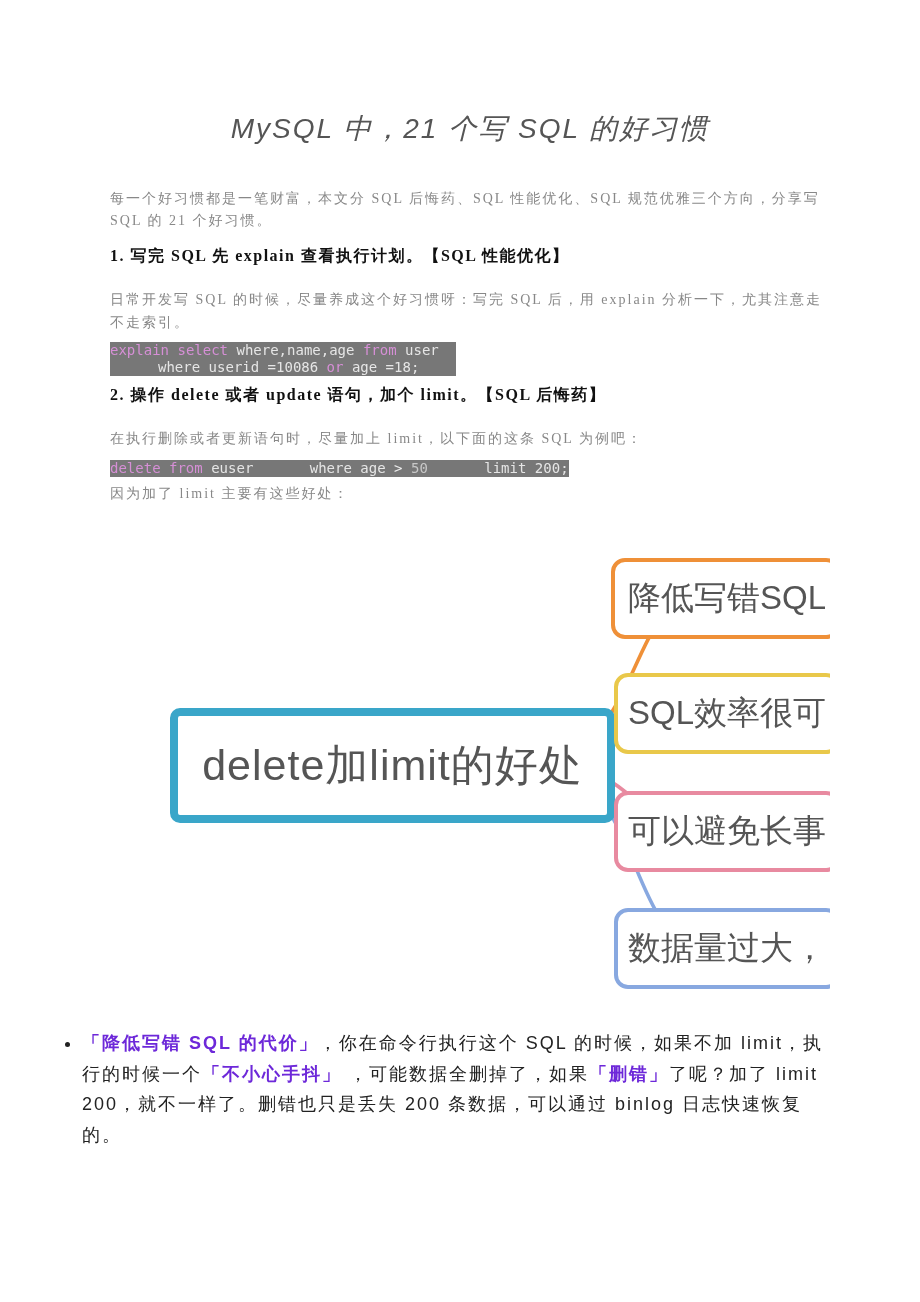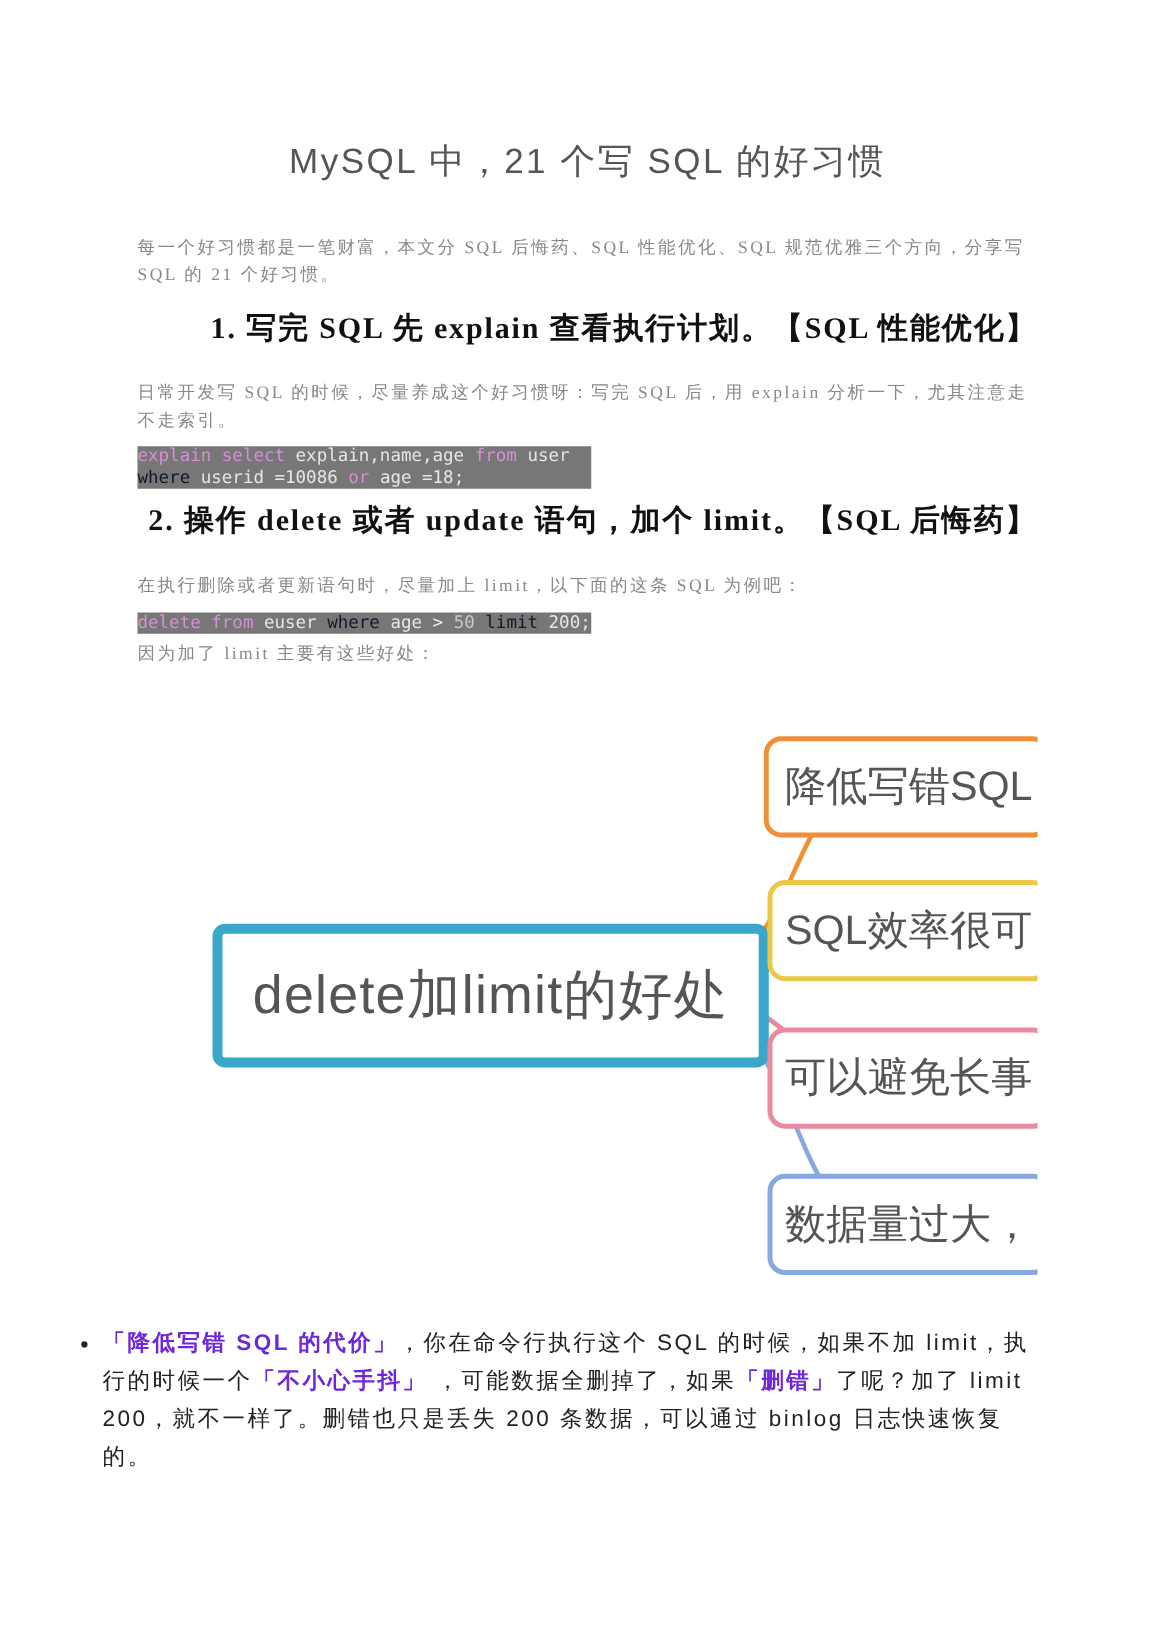--- a/index.html
+++ b/index.html
@@ -16,52 +16,52 @@
     box-sizing: border-box;
     width: 920px;
   }
   h1.title {
     text-align: center;
     font-size: 28px;
     font-weight: 500;
     color: #555;
     margin: 0 0 40px 0;
     letter-spacing: 2px;
+    font-style: italic;
   }
   p.body {
     font-size: 14px;
     line-height: 1.6;
     color: #888;
     margin: 0 0 8px 0;
     letter-spacing: 2px;
     font-family: "SimSun", serif;
   }
   h2.section {
-    font-size: 24px;
+    font-size: 16px;
     font-weight: bold;
     color: #111;
     margin: 4px 0 18px 0;
     letter-spacing: 1.5px;
     line-height: 1.9;
     font-family: "SimSun", serif;
-    text-align: right;
   }
   .code {
     display: inline-block;
     font-family: Consolas, monospace;
     font-size: 14px;
     line-height: 17px;
     background: #777;
     color: #eee;
     white-space: pre;
   }
   .code .kw   { color: #d68fd6; }
   .code .ident{ color: #e6e6e6; }
   .code .num  { color: #c8c8c8; }
-  .code .lim  { color: #0f172a; }
+  .code .lim  { color: #e5e5e5; margin-left: 48px; }
   .diagram-wrap {
     position: relative;
     height: 505px;
     margin-left: 0;
     margin-top: 6px;
     margin-bottom: 10px;
     overflow: hidden;
   }
   .diagram-bg { position:absolute; inset:0; background:#fff; }
   .center-box {
@@ -117,21 +117,21 @@
 </head>
 <body>
 
 <div class="page">
   <h1 class="title">MySQL 中，21 个写 SQL 的好习惯</h1>
 
   <p class="body">每一个好习惯都是一笔财富，本文分 SQL 后悔药、SQL 性能优化、SQL 规范优雅三个方向，分享写 SQL 的 21 个好习惯。</p>
 
   <h2 class="section">1. 写完 SQL 先 explain 查看执行计划。【SQL 性能优化】</h2>
   <p class="body">日常开发写 SQL 的时候，尽量养成这个好习惯呀：写完 SQL 后，用 explain 分析一下，尤其注意走不走索引。</p>
-  <div class="code"><span class="kw">explain</span><span> </span><span class="kw">select</span><span> </span><span class="ident">explain,name,age</span><span> </span><span class="kw">from</span><span> </span><span class="ident">user  
+  <div class="code"><span class="kw">explain</span><span> </span><span class="kw">select</span><span> </span><span class="ident">where,name,age</span><span> </span><span class="kw">from</span><span> </span><span class="ident">user  
 </span><span class="lim">where</span><span> </span><span class="ident">userid =10086</span><span> </span><span class="kw">or</span><span> </span><span class="ident">age =18;</span></div>
 
   <h2 class="section">2. 操作 delete 或者 update 语句，加个 limit。【SQL 后悔药】</h2>
   <p class="body">在执行删除或者更新语句时，尽量加上 limit，以下面的这条 SQL 为例吧：</p>
   <div class="code"><span class="kw">delete</span><span> </span><span class="kw">from</span><span> </span><span class="ident">euser</span><span> </span><span class="lim">where</span><span> </span><span class="ident">age</span><span> &gt; </span><span class="num">50</span><span> </span><span class="lim">limit</span><span> </span><span class="ident">200;</span></div>
   <p class="body" style="margin-top:6px;">因为加了 limit 主要有这些好处：</p>
 
   <div class="diagram-wrap">
     <div class="diagram-bg"></div>
     <svg class="lines" viewBox="0 0 810 505" preserveAspectRatio="none">

